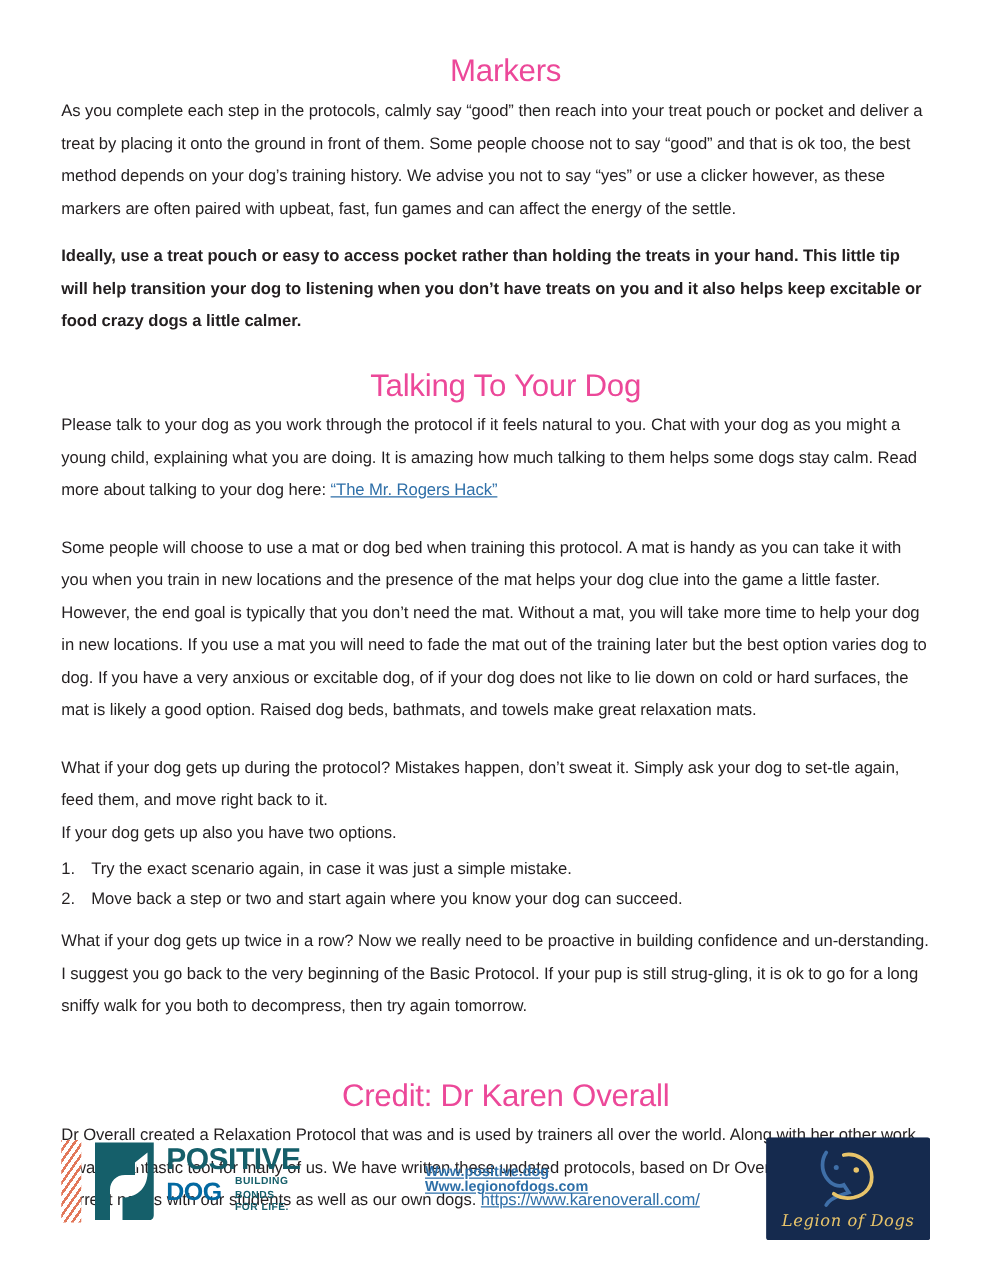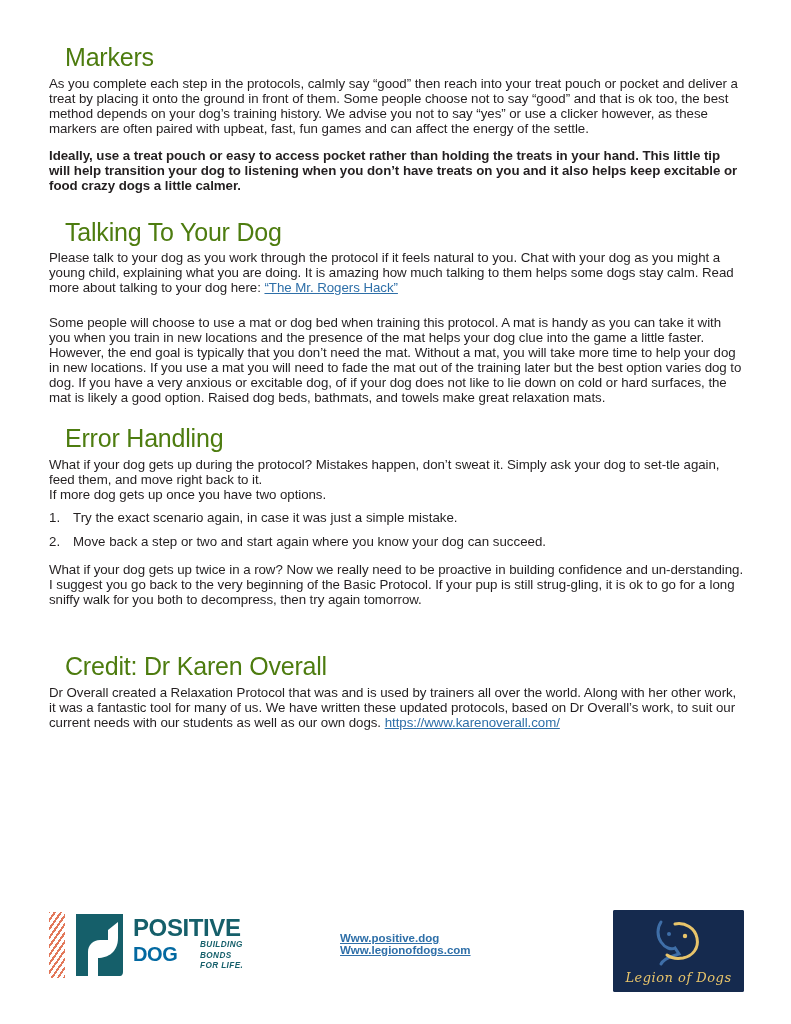--- a/index.html
+++ b/index.html
@@ -23,30 +23,31 @@
     background: #ffffff;
   }
   .content {
     position: absolute;
     left: 49px;
     top: 44px;
     width: 695px;
   }
   h2.section-head {
     font-family: "Liberation Sans", sans-serif;
-    color: #4d7c0f;
+    color: #ec4899;
     font-weight: 400;
     font-size: 25px;
     line-height: 1.1;
     margin: 0 0 4px 16px;
     letter-spacing: -0.2px;
+    text-align: center;
   }
   p.body-text {
     font-size: 13.3px;
-    line-height: 15px;
+    line-height: 26px;
     margin: 0 0 0 0;
     color: #231f20;
     letter-spacing: -0.05px;
   }
   p.body-text.bold {
     font-weight: bold;
   }
   .gap-sm { height: 12px; }
   .gap-md { height: 20px; }
   .gap-lg { height: 26px; }
@@ -114,28 +115,27 @@
   }
   .pd-text .dog {
     font-size: 20px;
     font-weight: bold;
     color: #0369a1;
     letter-spacing: -0.4px;
     line-height: 27px;
   }
   .pd-tag {
     position: absolute;
-    left: 151px;
+    left: 139px;
     top: 30px;
     font-size: 8.2px;
     font-weight: bold;
     color: #155f6a;
     line-height: 10.5px;
     letter-spacing: 0.4px;
-    font-style: italic;
   }
   .footer-links {
     position: absolute;
     left: 340px;
     top: 32px;
     font-size: 11.5px;
     font-weight: bold;
     color: #2e6fa8;
   }
   .footer-links a {
@@ -187,23 +187,22 @@
 
     <h2 class="section-head">Talking To Your Dog</h2>
     <p class="body-text"><span>Please talk to your dog as you work through the protocol if it feels natural to you. Chat with your dog as you might a young child, explaining what you are doing. It is amazing how much talking to them helps some dogs stay calm.  Read more about talking to your dog here: </span><a class="link" href="#">“The Mr. Rogers Hack”</a></p>
 
     <div class="gap-md"></div>
 
     <p class="body-text">Some people will choose to use a mat or dog bed when training this protocol.  A mat is handy as you can take it with you when you train in new locations and the presence of the mat helps your dog clue into the game a little faster.  However, the end goal is typically that you don’t need the mat.  Without a mat, you will take more time to help your dog in new locations. If you use a mat you will need to fade the mat out of the training later but the best option varies dog to dog.  If you have a very anxious or excitable dog, of if your dog does not like to lie down on cold or hard surfaces, the mat is likely a good option.  Raised dog beds, bathmats, and towels make great relaxation mats.</p>
 
     <div class="gap-md"></div>
 
-    <h2 class="section-head">Error Handling</h2>
     <p class="body-text">What if your dog gets up during the protocol?  Mistakes happen, don’t sweat it.  Simply ask your dog to set-tle again, feed them, and move right back to it.</p>
-    <p class="body-text">If more dog gets up once you have two options.</p>
+    <p class="body-text">If your dog gets up also you have two options.</p>
     <div class="gap-xs"></div>
     <div class="list-item">
       <span class="num">1.</span>
       <span>Try the exact scenario again, in case it was just a simple mistake.</span>
     </div>
     <div class="gap-xs"></div>
     <div class="list-item">
       <span class="num">2.</span>
       <span>Move back a step or two and start again where you know your dog can succeed.</span>
     </div>

